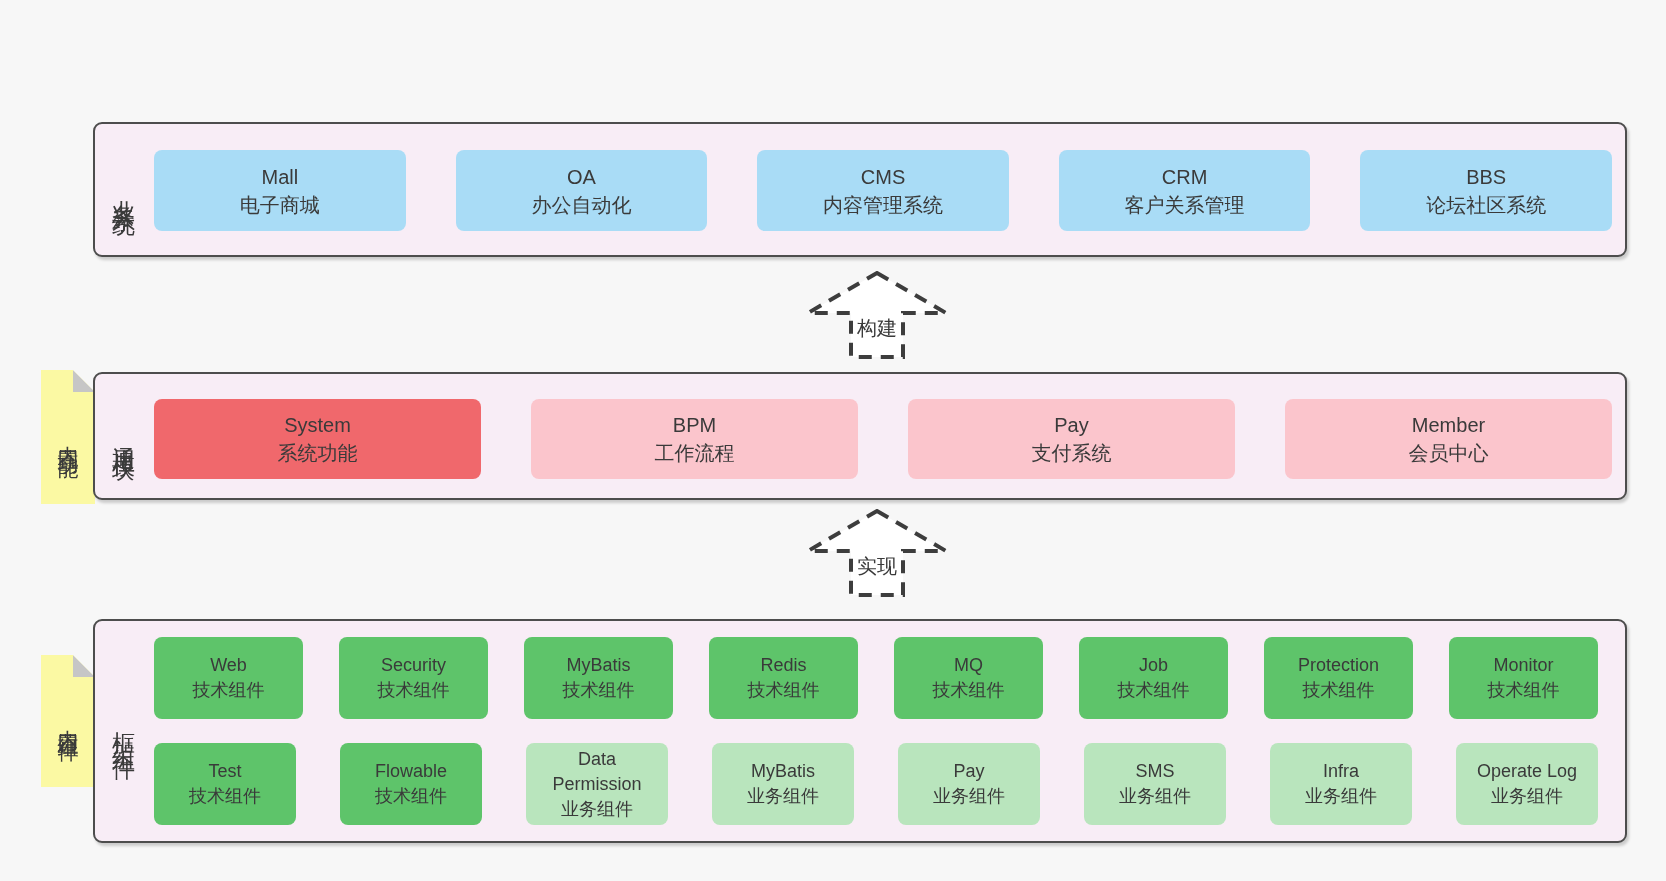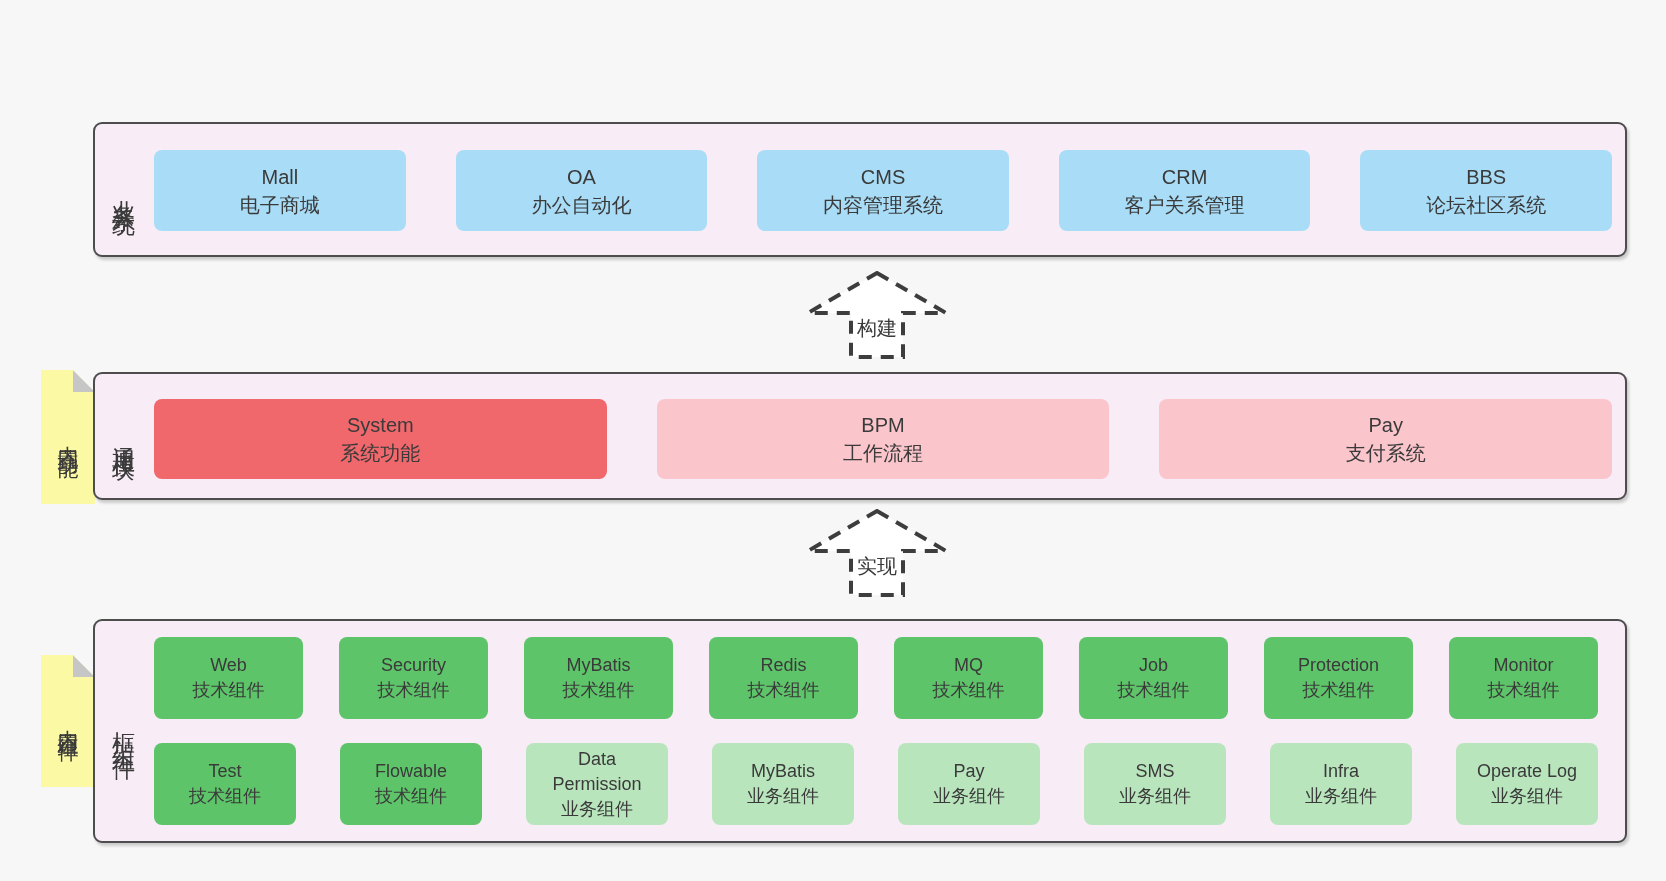--- a/index.html
+++ b/index.html
@@ -117,20 +117,24 @@
         <div>系统功能</div>
       </div>
       <div class="box pink">
         <div>BPM</div>
         <div>工作流程</div>
       </div>
       <div class="box pink">
         <div>Pay</div>
         <div>支付系统</div>
       </div>
+      <div class="box pink">
+        <div>Member</div>
+        <div>会员中心</div>
+      </div>
     </div>
   </div>
 
   <div class="arrow" id="arrow-implement">
     <svg viewBox="0 0 142 88" width="142" height="88">
       <polygon points="71,2 140,42 97,42 97,86 45,86 45,42 2,42" fill="#ffffff" stroke="var(--arrow-stroke)" stroke-width="4" stroke-dasharray="13 9"></polygon>
     </svg>
     <div class="alabel">实现</div>
   </div>
 

